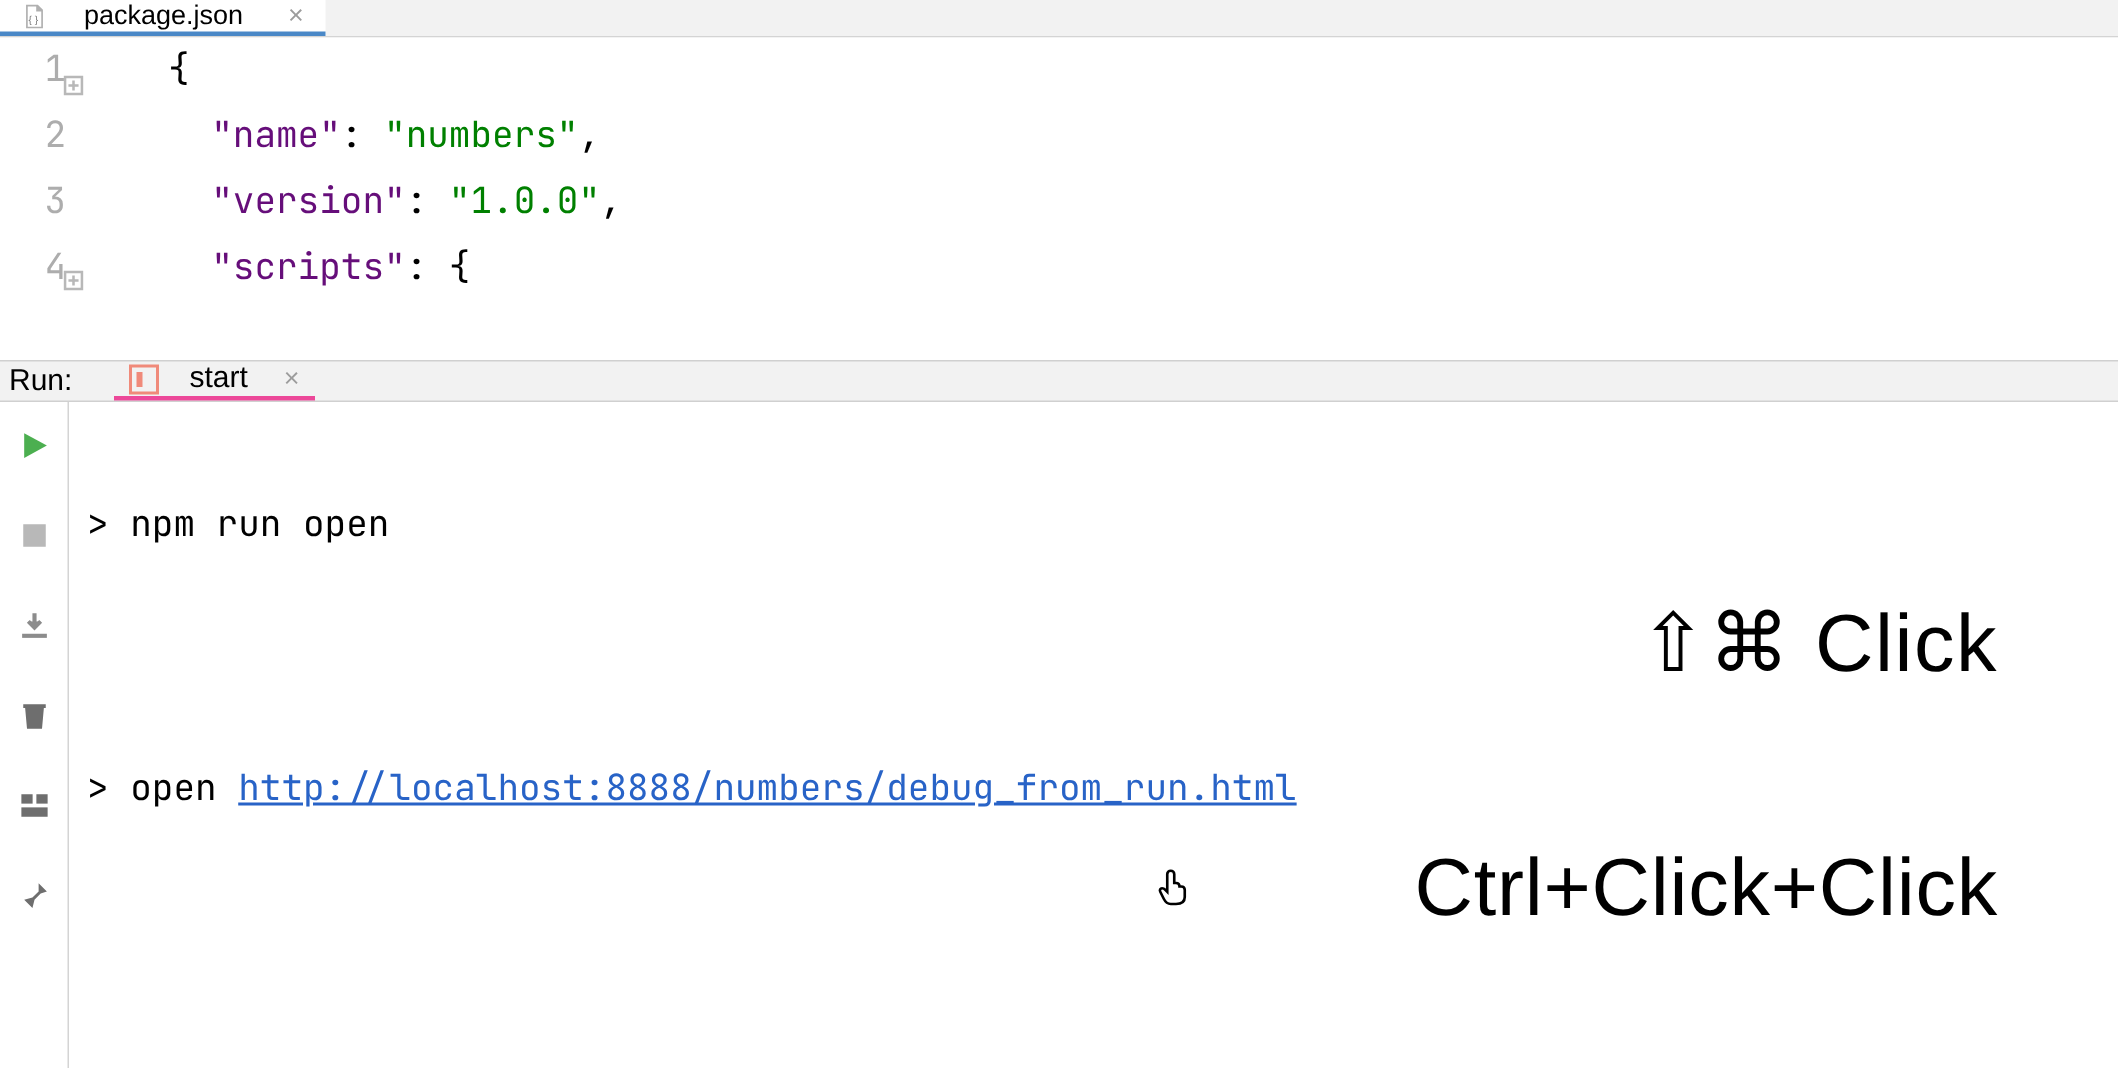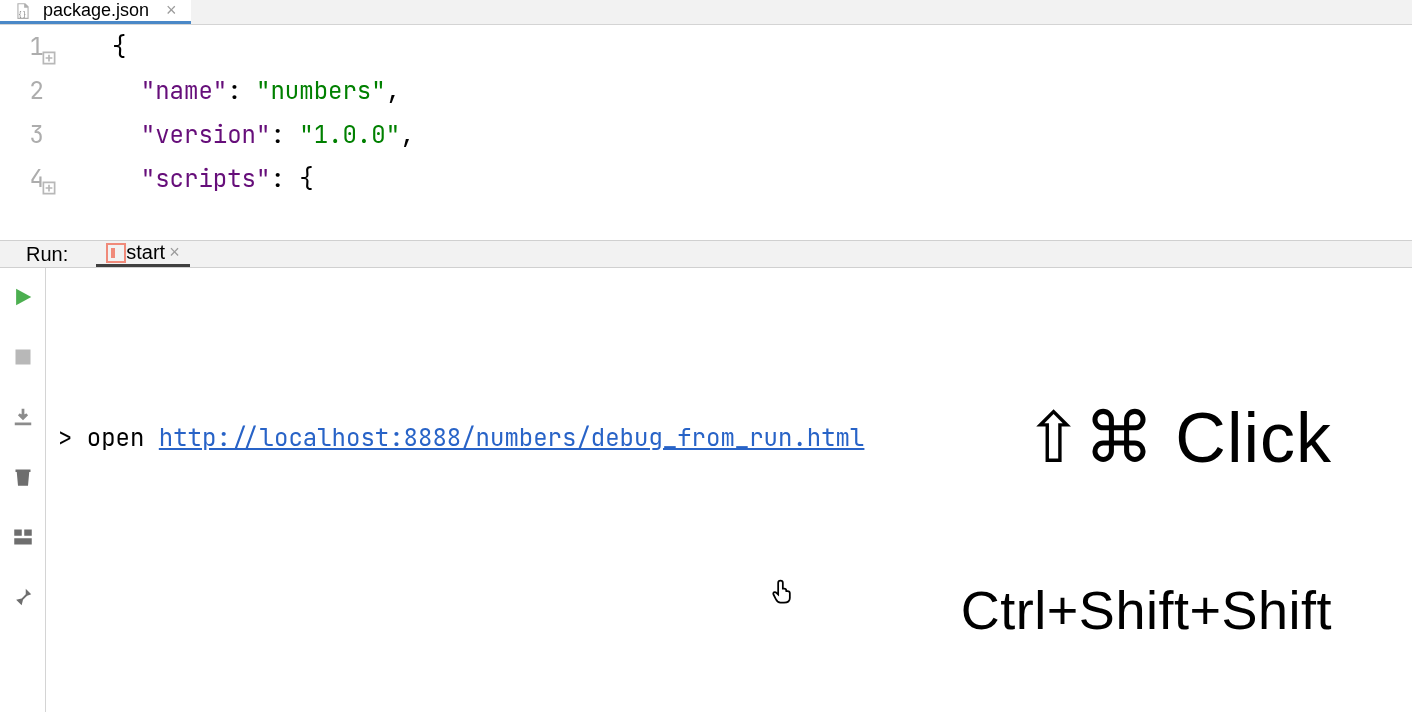--- a/index.html
+++ b/index.html
@@ -18,21 +18,21 @@
     display: flex;
     align-items: stretch;
     border-bottom: 1px solid #d4d4d4;
   }
   .tab {
     display: flex;
     align-items: center;
     padding: 0 14px;
     background: #ffffff;
     border-bottom: 3px solid #4a88c7;
-    gap: 11px;
+    gap: 24px;
     font-size: 18px;
     color: #000;
   }
   .tab .file-icon {
     width: 18px;
     height: 18px;
     display: inline-flex;
     align-items: center;
     justify-content: center;
     color: #888;
@@ -88,28 +88,28 @@
     height: 48px;
     background: #f2f2f2;
     border-top: 1px solid #d0d0d0;
     border-bottom: 1px solid #d0d0d0;
     display: flex;
     align-items: center;
     padding-left: 6px;
     font-size: 20px;
     color: #000;
   }
-  .run-label { margin-right: 28px; margin-left: 20px; }
+  .run-label { margin-right: 28px; }
   .run-tab {
     display: flex;
     align-items: center;
-    gap: 0;
+    gap: 20px;
     height: 100%;
     padding: 0 10px;
-    border-bottom: 3px solid #404040;
+    border-bottom: 3px solid #ec4899;
   }
   .run-tab-icon {
     width: 20px;
     height: 20px;
     border: 2px solid #f08a7a;
     position: relative;
   }
   .run-tab-icon::after {
     content: "";
     position: absolute;
@@ -162,21 +162,21 @@
     text-decoration: underline;
   }
   .overlay-hint {
     position: absolute;
     right: 80px;
     top: 44px;
     text-align: right;
     font-family: -apple-system, BlinkMacSystemFont, "Segoe UI", sans-serif;
     color: #000;
   }
-  .hint-line1 { font-size: 70px; line-height: 1.1; font-weight: 400; letter-spacing: 1px; }
+  .hint-line1 { font-size: 54px; line-height: 1.1; font-weight: 400; letter-spacing: 1px; }
   .hint-line2 { font-size: 54px; line-height: 1.1; font-weight: 400; letter-spacing: 0.5px; margin-top: 16px; }
   .cursor-pointer {
     position: absolute;
     left: 638px;
     top: 264px;
     width: 28px;
     height: 30px;
     pointer-events: none;
   }
 </style>
@@ -267,30 +267,31 @@
           <rect x="1" y="9" width="14" height="5" fill="#6e6e6e"></rect>
         </svg>
     </span>
     <span class="tool-btn">
       <svg viewBox="0 0 16 16" width="22" height="22">
           <path fill="#6e6e6e" d="M10 2l4 4-3 1-3 3-1 4-4-4 4-1 3-3z"></path>
         </svg>
     </span>
   </div>
   <div class="console">
+<div>&gt; npm run open</div>
 <div></div>
 <div></div>
 <div><span>&gt; open </span><a href="#">http://localhost:8888/numbers/debug_from_run.html</a></div>
 <div></div>
 <div></div>
 
 
     <div class="overlay-hint">
       <div class="hint-line1">⇧⌘ Click</div>
-      <div class="hint-line2">Ctrl+Shift+Shift</div>
+      <div class="hint-line2">Ctrl+Click+Click</div>
     </div>
 
     <span class="cursor-pointer">
       <svg viewBox="0 0 24 24" width="28" height="30">
         <path fill="#fff" stroke="#000" stroke-width="1.5" d="M9 3c1.1 0 2 .9 2 2v5h1c1 0 2 .5 2 2h1c1 0 2 .5 2 2v4c0 2-1 4-5 4H9c-2 0-3-1-4-3l-2-4c-.5-1 0-2 1-2s1.5.5 2 1l1 1V5c0-1.1.9-2 2-2z"></path>
       </svg>
     </span>
   </div>
 </div>
 

